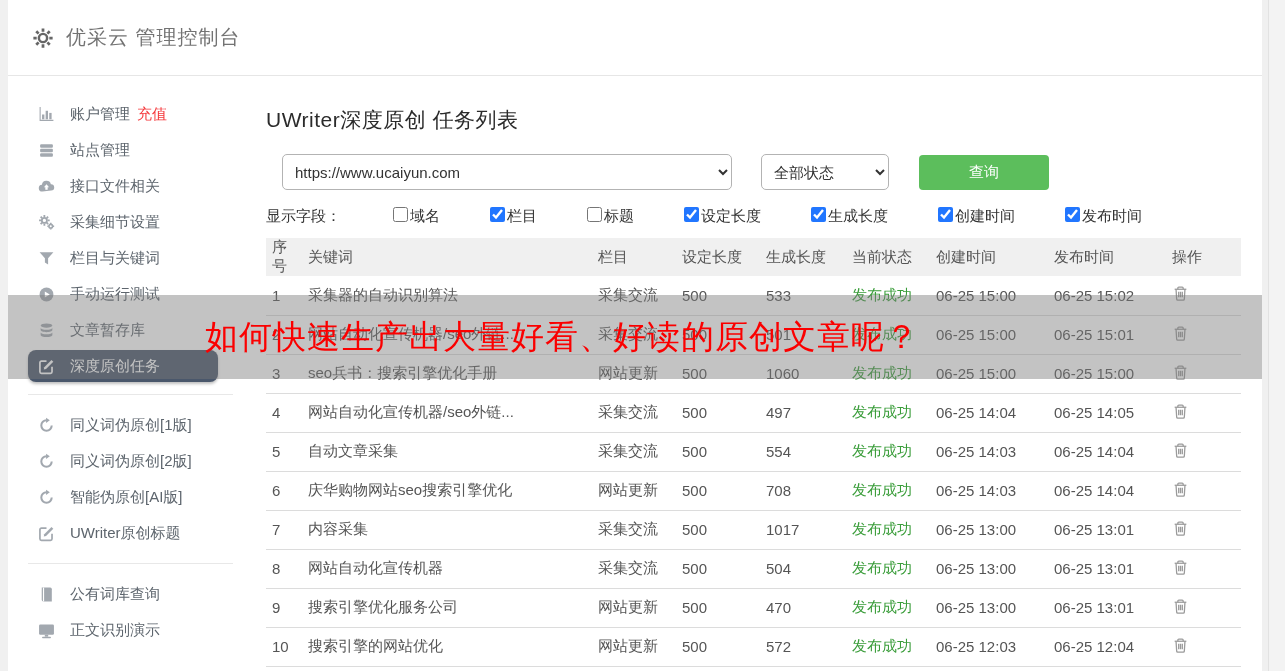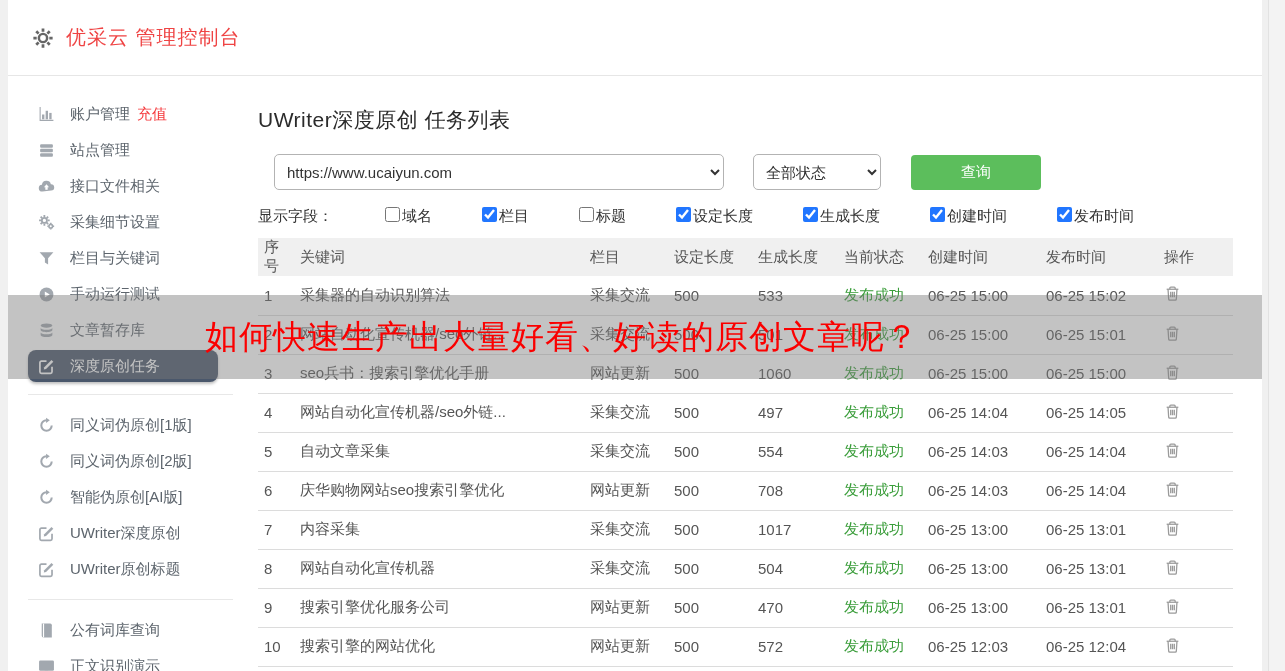--- a/index.html
+++ b/index.html
@@ -7,23 +7,23 @@
     --badge-red:#f5383b; --overlay-red:#fb0000; --sel-dark:#4a576b;
     --txt:#555; --txt-dim:#8a9097; --icon:#a2a8af; --line:#dcdcdc;
   }
   *{box-sizing:border-box; margin:0; padding:0;}
   html,body{width:1285px; height:671px; overflow:hidden;}
   body{background:#f0f0f0; font-family:"Liberation Sans","DejaVu Sans",sans-serif; color:var(--txt); position:relative;}
   .page{position:absolute; left:8px; top:0; width:1254px; height:671px; background:#fff;}
   
   .app-header{height:76px; border-bottom:1px solid #e6e6e6; display:flex; align-items:center; padding-left:24px; gap:12px;}
   .app-header .gear{width:22px; height:22px; color:#666;}
-  .app-title{font-size:20px; color:#ef4444; letter-spacing:1px;}
-  
-  .body-wrap{display:flex; height:595px;}
+  .app-title{font-size:20px; color:#737373; letter-spacing:1px;}
+  
+  .body-wrap{display:flex; height:595px;gap:8px;}
   .sidebar{width:242px; padding-top:20px; flex:none;}
   .side-item{height:36px; display:flex; align-items:center; gap:15px; padding-left:30px; font-size:15px; color:#5d656d; cursor:pointer; white-space:nowrap;}
   .side-item .ico{width:17px; height:17px; flex:none; color:var(--icon); display:inline-flex;}
   .side-item .ico svg{width:100%; height:100%;}
   .side-item.selected{margin:2px 32px 2px 20px; height:32px; padding-left:10px; background:var(--sel-dark); border-radius:8px; color:#fff; box-shadow:0 2px 3px rgba(0,0,0,.25);}
   .side-item.selected .ico{color:#fff;}
   .side-badge{color:var(--badge-red); margin-left:-8px;}
   .side-divider{border-top:1px solid #e8e8e8; margin:12px 17px 12px 20px;}
   
   .content{flex:1; padding:30px 30px 0 8px;}
@@ -165,29 +165,20 @@
           <span>同义词伪原创[2版]</span>
         </div>
         <div class="side-item">
           <span class="ico">
             <svg viewBox="0 0 16 16">
               <path d="M12.9 8A4.9 4.9 0 1 1 8 3.1" fill="none" stroke="currentColor" stroke-width="1.9"></path>
               <path fill="currentColor" d="M7.6.6l3.5 2.5-3.5 2.5z"></path>
             </svg>
           </span>
           <span>智能伪原创[AI版]</span>
-        </div>
-        <div class="side-item">
-          <span class="ico">
-            <svg viewBox="0 0 16 16">
-              <path d="M13.2 8.2v4.8a1.4 1.4 0 0 1-1.4 1.4H3.2a1.4 1.4 0 0 1-1.4-1.4V4.4A1.4 1.4 0 0 1 3.2 3H8" fill="none" stroke="currentColor" stroke-width="1.6"></path>
-              <path fill="currentColor" d="M5.9 8.6l6.8-6.8 1.7 1.7-6.8 6.8-2.2.5z"></path>
-            </svg>
-          </span>
-          <span>UWriter深度原创</span>
         </div>
         <div class="side-item">
           <span class="ico">
             <svg viewBox="0 0 16 16">
               <path d="M13.2 8.2v4.8a1.4 1.4 0 0 1-1.4 1.4H3.2a1.4 1.4 0 0 1-1.4-1.4V4.4A1.4 1.4 0 0 1 3.2 3H8" fill="none" stroke="currentColor" stroke-width="1.6"></path>
               <path fill="currentColor" d="M5.9 8.6l6.8-6.8 1.7 1.7-6.8 6.8-2.2.5z"></path>
             </svg>
           </span>
           <span>UWriter原创标题</span>
         </div>

